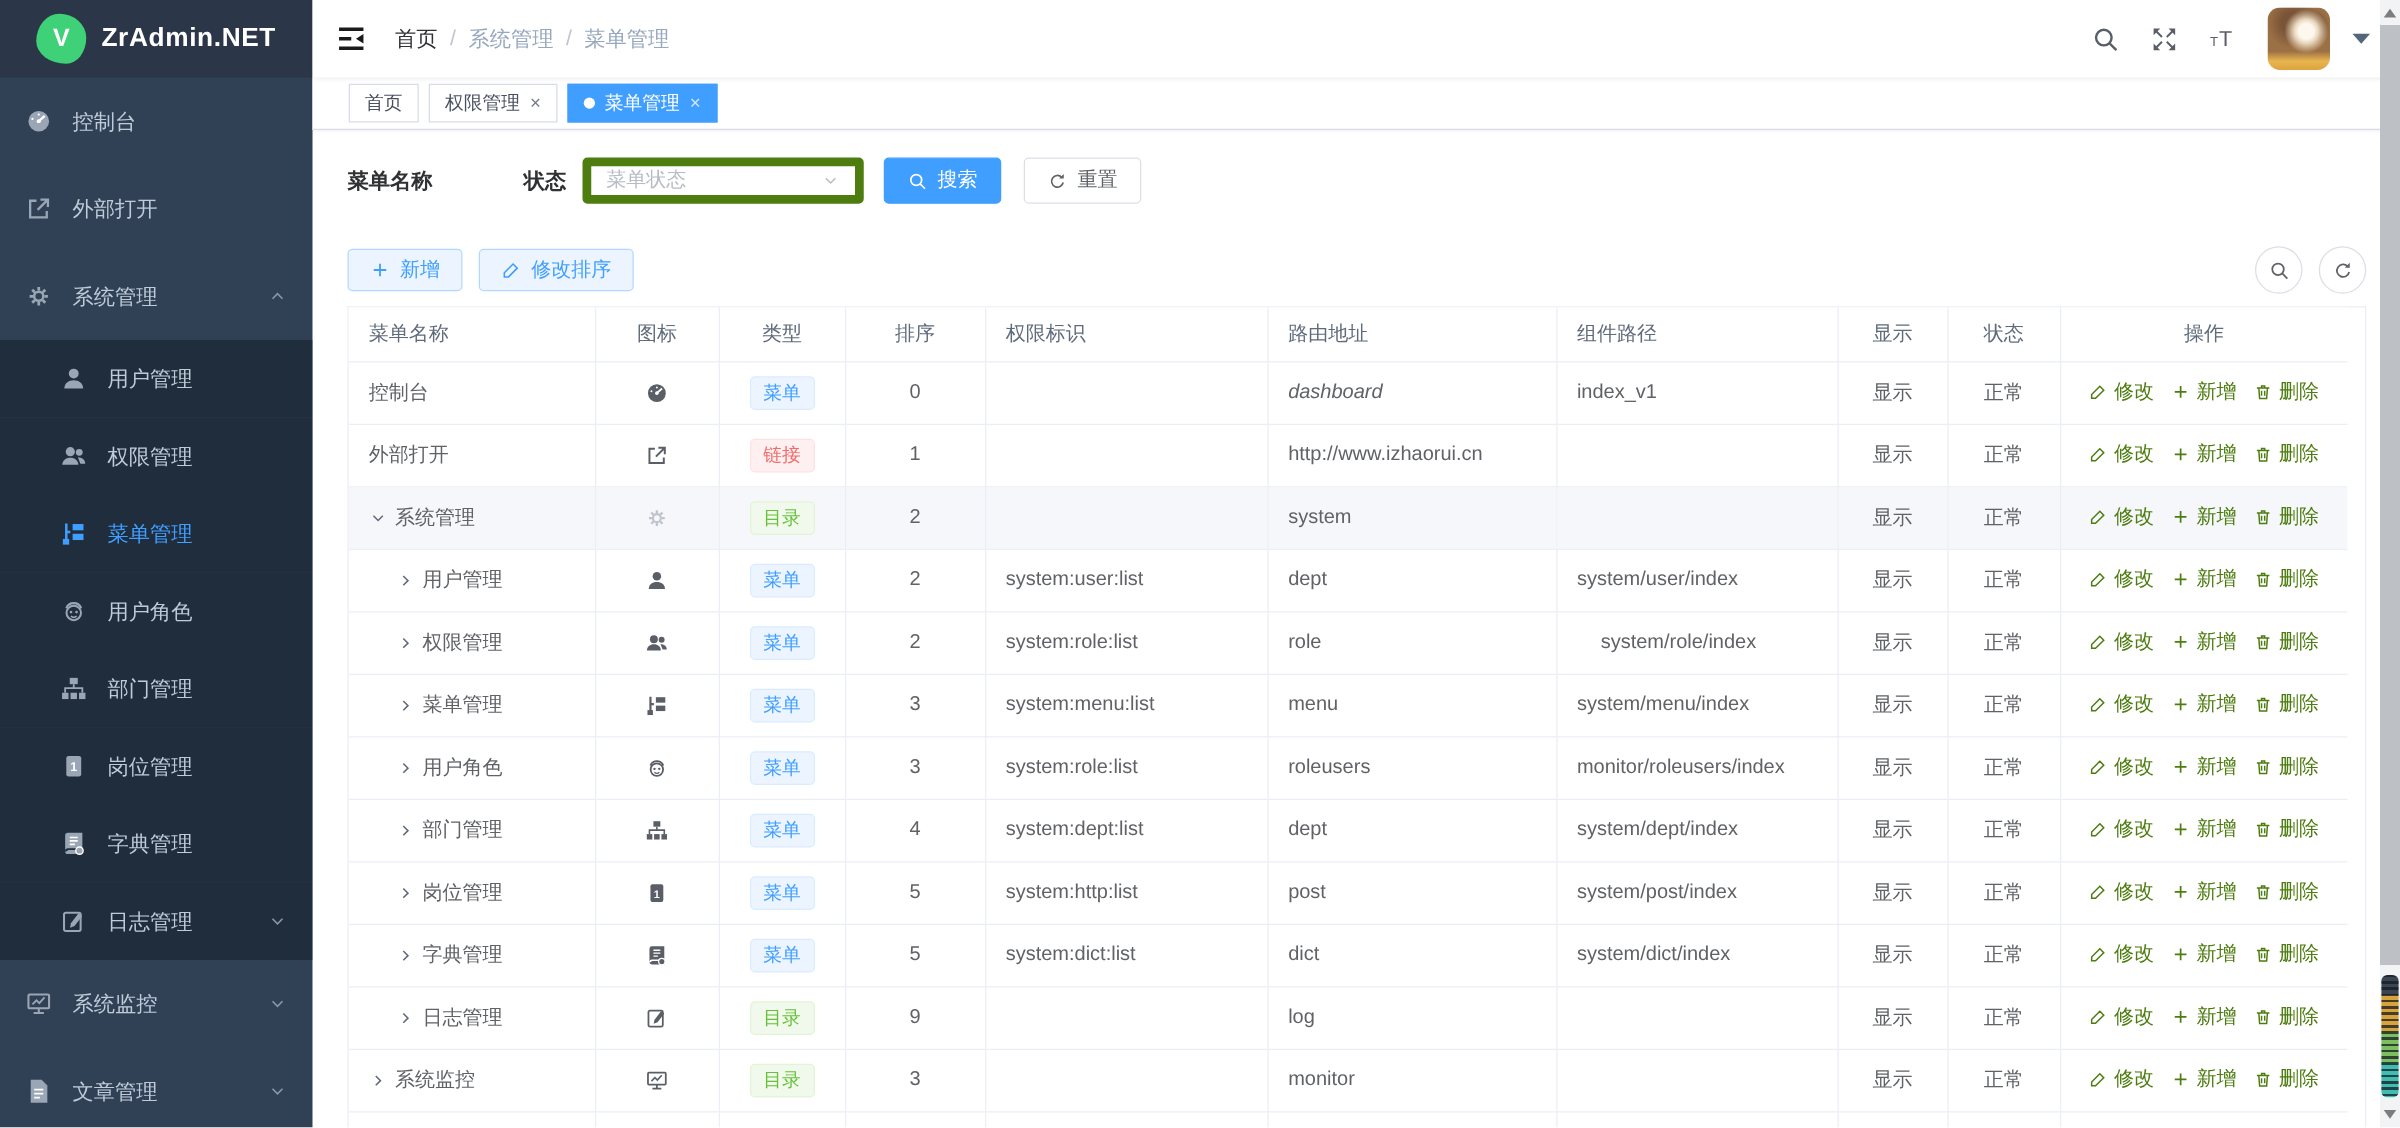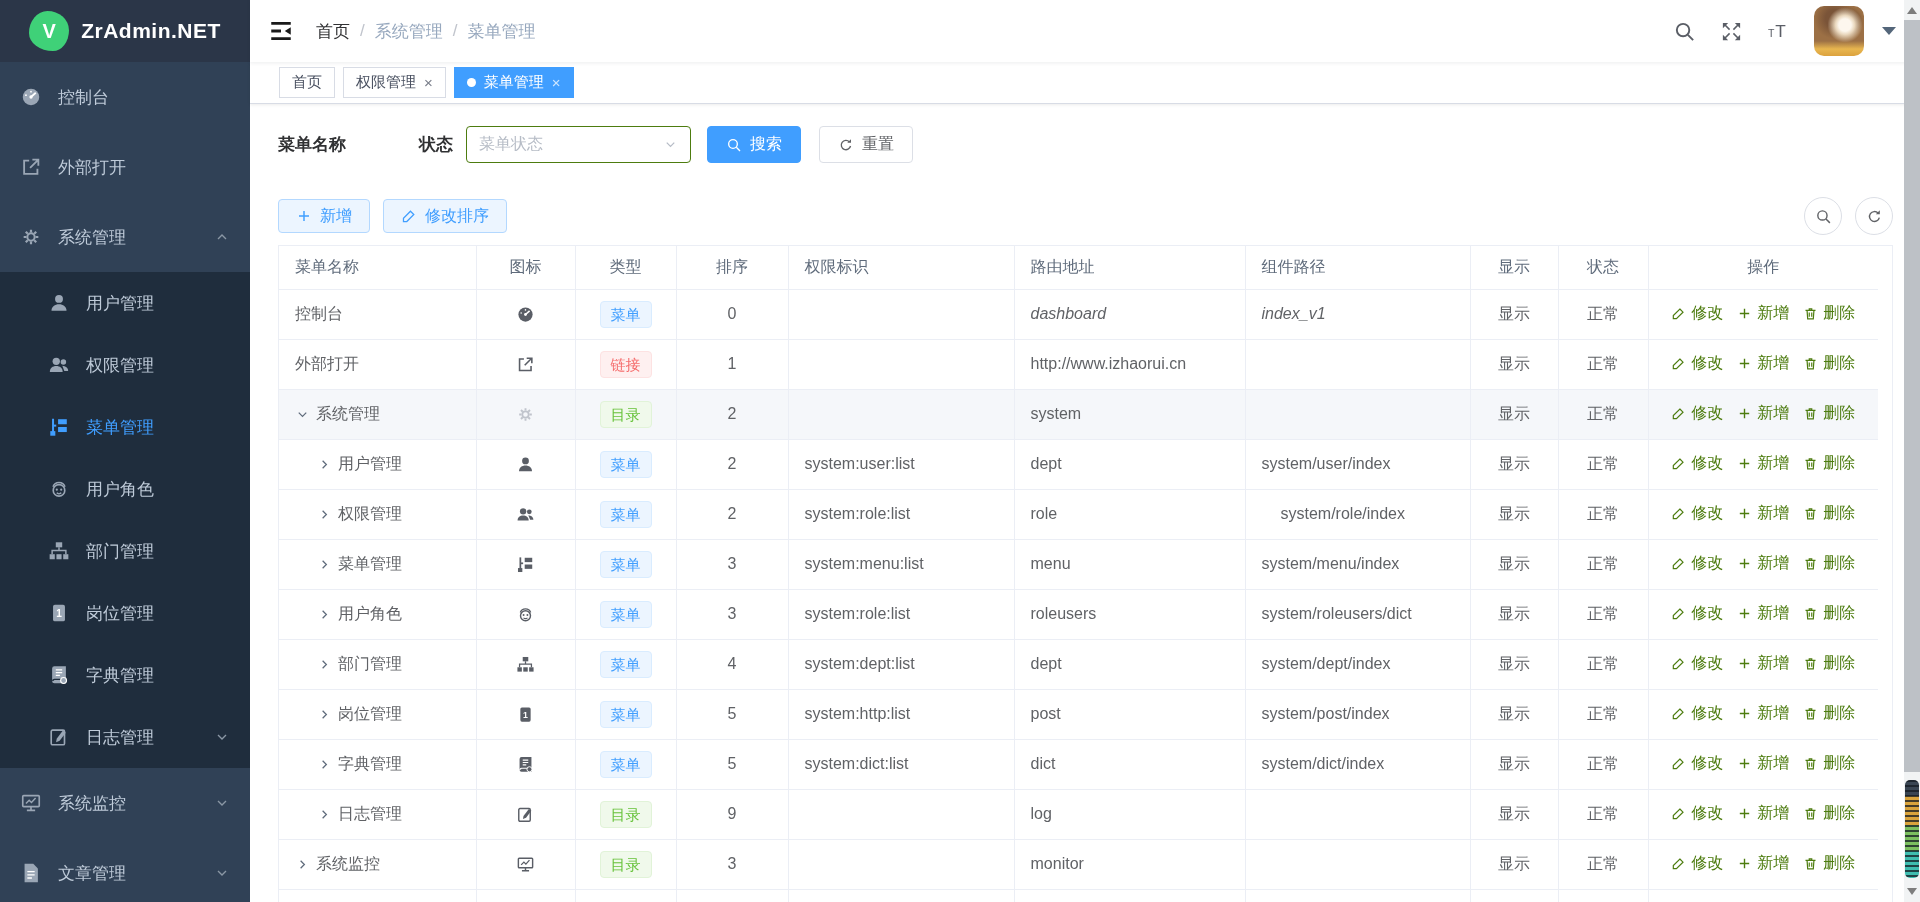--- a/index.html
+++ b/index.html
@@ -53,21 +53,21 @@
 
   .content { flex:1; padding:22px 27px 0 28px; overflow:hidden; }
 
   
   .filter-row { display:flex; align-items:center; margin-bottom:34px; }
   .f-label { font-size:17px; font-weight:bold; color:#303133; margin-right:13px; }
   .f-input { width:200px; height:37px; border:1px solid #dcdfe6; border-radius:4px; padding:0 12px;
     font-size:16px; color:#606266; outline:none; font-family:inherit; }
   .f-input::placeholder { color:#b6bcc6; }
   .gap-wide { width:60px; }
-  .f-select { width:225px; height:37px; border:1px solid #4d7c0f; border-radius:4px; padding:0 12px;
+  .f-select { width:225px; height:37px; border:7px solid #4d7c0f; border-radius:4px; padding:0 12px;
     display:flex; align-items:center; justify-content:space-between; cursor:pointer; }
   .f-select .sel-ph { font-size:16px; color:#b6bcc6; }
   .f-select .sel-arrow { width:15px; height:15px; color:#b6bcc6; }
   .btn { height:37px; border-radius:4px; font-size:16px; display:inline-flex; align-items:center;
     justify-content:center; gap:8px; cursor:pointer; border:1px solid #dcdfe6; background:#fff; color:#606266;
     padding:0 18px; font-family:inherit; }
   .btn .b-ico { width:16px; height:16px; display:inline-flex; }
   .btn-primary { background:#409eff; border-color:#409eff; color:#fff; margin-left:16px; }
   .btn-plain { margin-left:18px; }
 
@@ -441,21 +441,21 @@
                       <path d="M12 12L17.2 7.4" stroke="#fff" stroke-width="2" fill="none"></path>
                       <circle cx="12" cy="12" r="1.8" fill="#fff"></circle>
                       <circle cx="6.5" cy="10" r="1" fill="#fff"></circle>
                       <circle cx="12" cy="6.2" r="1" fill="#fff"></circle>
                     </svg>
                   </span></td>
                 <td style="text-align: center;"><span class="badge" style="background: rgb(236, 245, 255); border-color: rgb(217, 236, 255); color: rgb(64, 158, 255);">菜单</span></td>
                 <td style="text-align: center;">0</td>
                 <td style="text-align: left;"></td>
                 <td style="text-align: left; font-style: italic;">dashboard</td>
-                <td style="text-align: left; font-style: italic;">index_v1</td>
+                <td style="text-align: left;">index_v1</td>
                 <td style="text-align: center;">显示</td>
                 <td style="text-align: center;">正常</td>
                 <td style="text-align: center;"><span class="op-link">
                     <span class="b-ico">
                       <svg viewBox="0 0 24 24" width="100%" height="100%">
                         <path fill="none" stroke="currentColor" stroke-width="1.9" d="m14.2 4.8 5 5L8.7 20.3H3.7v-5z"></path>
                       </svg>
                     </span>
                     <span>修改</span>
                   </span><span class="op-link">
@@ -728,21 +728,21 @@
                       <circle cx="12" cy="13.5" r="6.3" fill="none" stroke="currentColor" stroke-width="1.8"></circle>
                       <circle cx="9.6" cy="12.7" r="1.2" fill="currentColor"></circle>
                       <circle cx="14.4" cy="12.7" r="1.2" fill="currentColor"></circle>
                       <path fill="none" stroke="currentColor" stroke-width="1.4" d="M9.5 16.2c1.5 1.3 3.5 1.3 5 0"></path>
                     </svg>
                   </span></td>
                 <td style="text-align: center;"><span class="badge" style="background: rgb(236, 245, 255); border-color: rgb(217, 236, 255); color: rgb(64, 158, 255);">菜单</span></td>
                 <td style="text-align: center;">3</td>
                 <td style="text-align: left;">system:role:list</td>
                 <td style="text-align: left;">roleusers</td>
-                <td style="text-align: left;">system/roleusers/dict</td>
+                <td style="text-align: left;">monitor/roleusers/index</td>
                 <td style="text-align: center;">显示</td>
                 <td style="text-align: center;">正常</td>
                 <td style="text-align: center;"><span class="op-link">
                     <span class="b-ico">
                       <svg viewBox="0 0 24 24" width="100%" height="100%">
                         <path fill="none" stroke="currentColor" stroke-width="1.9" d="m14.2 4.8 5 5L8.7 20.3H3.7v-5z"></path>
                       </svg>
                     </span>
                     <span>修改</span>
                   </span><span class="op-link">

